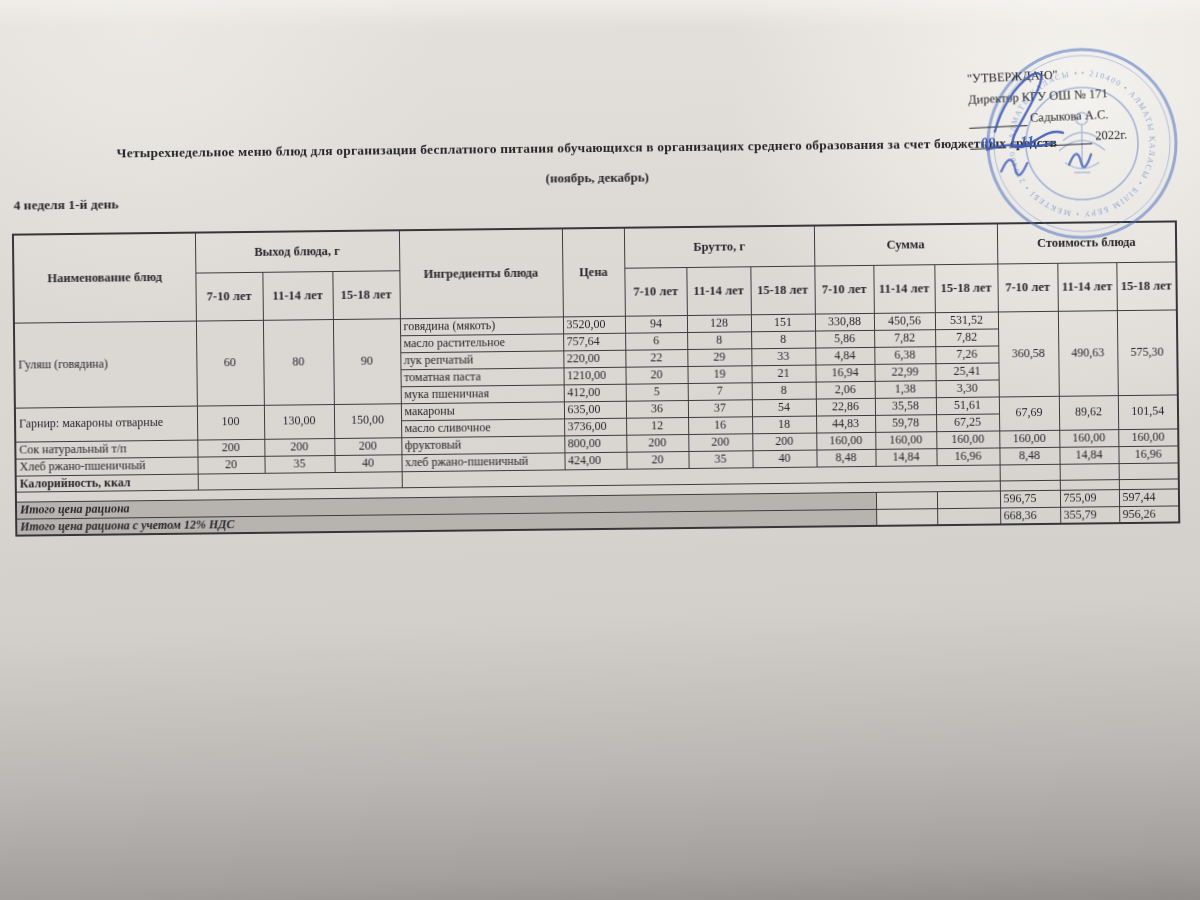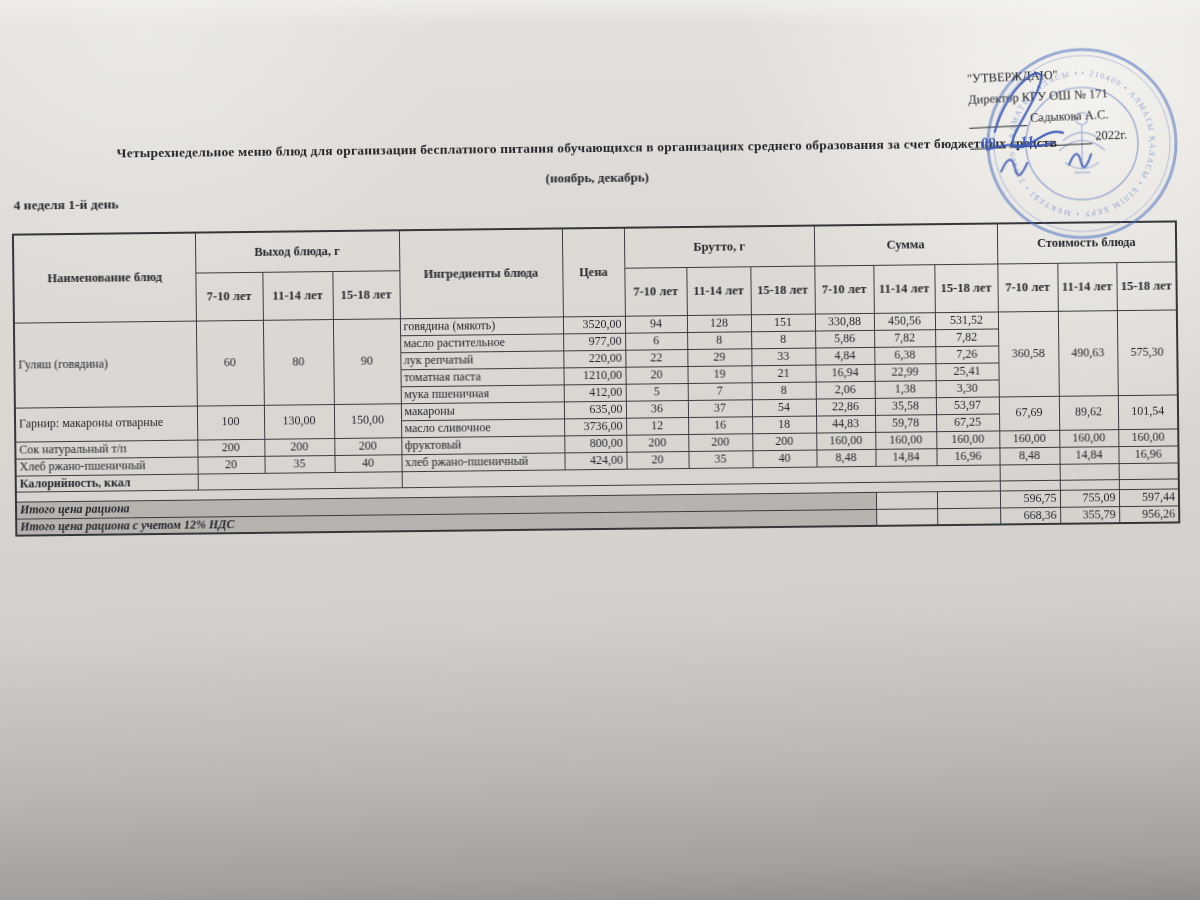--- a/index.html
+++ b/index.html
@@ -19,21 +19,21 @@
     font-weight:bold;font-size:13.5px;letter-spacing:.2px;}
   .doc-subtitle{position:absolute;left:0;right:0;top:170px;text-align:center;font-weight:bold;font-size:13px;}
   .week-label{position:absolute;left:16px;top:191px;font-weight:bold;font-size:13.5px;}
 
   table.menu{position:absolute;left:14px;top:227px;width:1163px;border-collapse:collapse;table-layout:fixed;}
   .menu th,.menu td{border:1px solid #3b3b40;font-size:12px;line-height:1.12;
     padding:1px 3px;overflow:hidden;white-space:nowrap;vertical-align:middle;}
   .menu{border:2px solid #35353a;}
   .menu th{font-weight:bold;font-size:12.5px;text-align:center;white-space:normal;}
   .c{text-align:center;}
-  .r{text-align:right;padding-right:4px;}
+  .r{text-align:left;padding-right:4px;}
   .top{vertical-align:top;padding-top:2px;}
   .namecell{white-space:normal;text-align:left;font-size:12.5px;}
   .ingcell{text-align:left;}
   .boldcell{font-weight:bold;font-size:12.5px;}
   .totlabel{background:#b7b4b0;font-weight:bold;font-style:italic;font-size:13px;text-align:left;}
   .totval{font-weight:normal;}
   tr.hdr1{height:40px;} tr.hdr2{height:48px;}
   tr.brow{height:17px;} tr.calrow{height:16px;} tr.sprow{height:10px;} tr.totrow{height:17px;}
 
   .approval{position:absolute;left:972px;top:72px;width:225px;transform:rotate(-2deg);
@@ -159,21 +159,21 @@
         <td class="c">151</td>
         <td class="c">330,88</td>
         <td class="c">450,56</td>
         <td class="c">531,52</td>
         <td rowspan="5" class="c top">360,58</td>
         <td rowspan="5" class="c top">490,63</td>
         <td rowspan="5" class="c top">575,30</td>
       </tr>
       <tr class="brow">
         <td class="ingcell">масло растительное</td>
-        <td class="r">977,00</td>
+        <td class="r">757,64</td>
         <td class="c">6</td>
         <td class="c">8</td>
         <td class="c">8</td>
         <td class="c">5,86</td>
         <td class="c">7,82</td>
         <td class="c">7,82</td>
       </tr>
       <tr class="brow">
         <td class="ingcell">лук репчатый</td>
         <td class="r">220,00</td>
@@ -210,21 +210,21 @@
         <td rowspan="2" class="c top">100</td>
         <td rowspan="2" class="c top">130,00</td>
         <td rowspan="2" class="c top">150,00</td>
         <td class="ingcell">макароны</td>
         <td class="r">635,00</td>
         <td class="c">36</td>
         <td class="c">37</td>
         <td class="c">54</td>
         <td class="c">22,86</td>
         <td class="c">35,58</td>
-        <td class="c">53,97</td>
+        <td class="c">51,61</td>
         <td rowspan="2" class="c top">67,69</td>
         <td rowspan="2" class="c top">89,62</td>
         <td rowspan="2" class="c top">101,54</td>
       </tr>
       <tr class="brow">
         <td class="ingcell">масло сливочное</td>
         <td class="r">3736,00</td>
         <td class="c">12</td>
         <td class="c">16</td>
         <td class="c">18</td>

